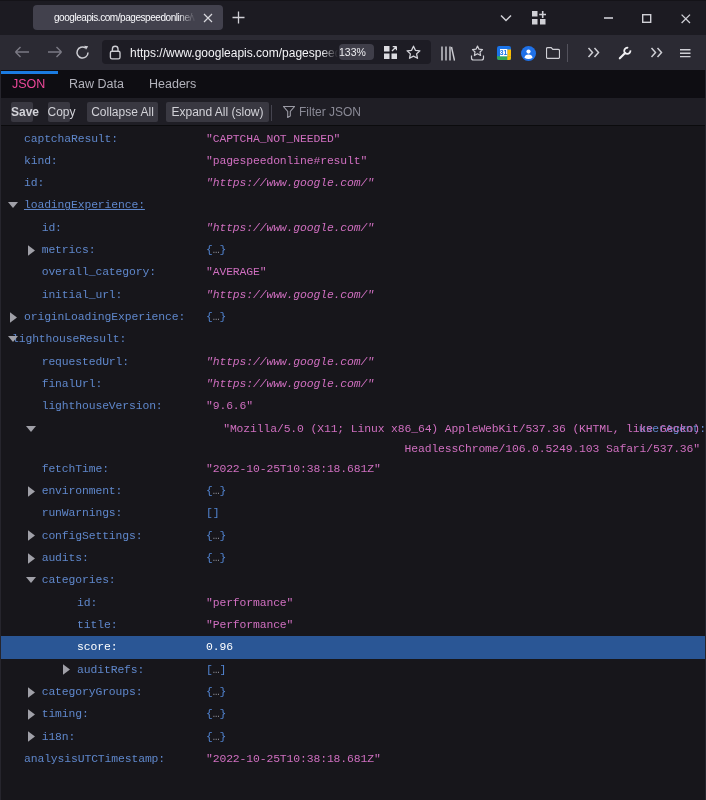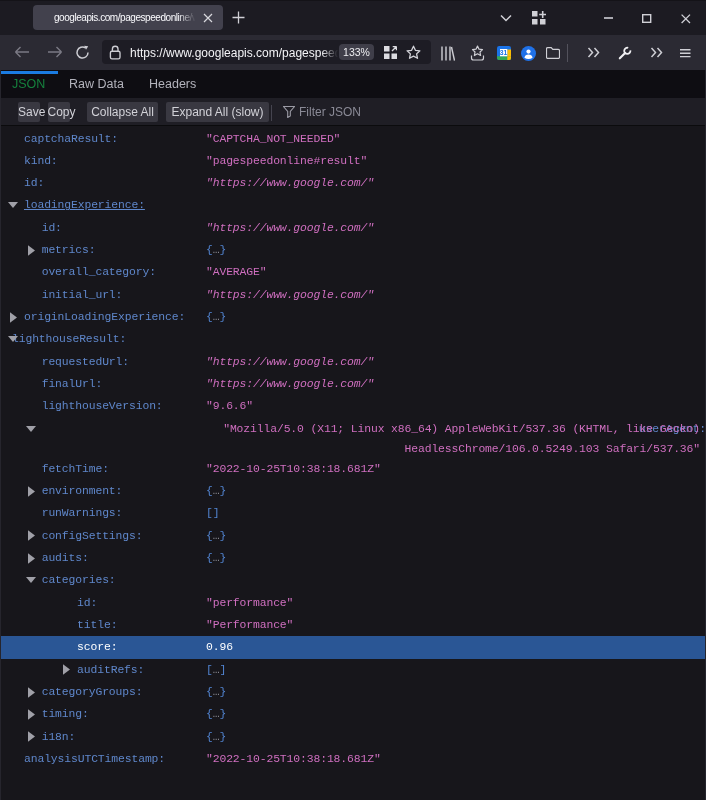--- a/index.html
+++ b/index.html
@@ -18,27 +18,27 @@
      background:linear-gradient(90deg, rgba(66,65,77,0), #42414d 70%); }
 
   
   #navbar { position:absolute; left:0; top:35px; width:706px; height:35px; background:#2b2a33; }
   #urlbar { position:absolute; left:102px; top:5px; width:329px; height:24px; background:#1d1c24;
             border-radius:4px; }
   #urltext { position:absolute; left:28px; top:5.5px; font-size:12px; color:#f4f4f7;
              white-space:nowrap; width:208px; overflow:hidden;
              -webkit-mask-image:linear-gradient(90deg,#000 92%,transparent); }
   #zoombadge { position:absolute; left:237px; top:4px; width:35px; height:16px; background:#3f3e49;
-               border-radius:4px; color:#ededf0; font-size:10.5px; text-align:center; line-height:16px; }
+               border-radius:4px; color:#ededf0; font-size:10.5px; text-align:left; line-height:16px; }
 
   
   #jtabs { position:absolute; left:0; top:70px; width:706px; height:28px; background:#0e0d12; }
   #jtabs .bluebar { position:absolute; left:1px; top:0.5px; width:56.5px; height:3.5px; background:#1b7ce2; }
   #jtabs .t { position:absolute; top:7px; font-size:12.5px; color:#b3b3bc; }
-  #jtabs .active { color:#15803d; }
+  #jtabs .active { color:#ec4899; }
 
   
   #jbar { position:absolute; left:0; top:98px; width:706px; height:28px; background:#1f1e25;
           border-bottom:1px solid #0b0b0d; }
   .jbtn { position:absolute; top:3.5px; height:20.5px; background:#393841; border-radius:2px;
           color:#d2d2d8; font-size:12px; text-align:center; line-height:20.5px; }
   #jbar .sep { position:absolute; left:271px; top:7px; width:1px; height:16px; background:#45444f; }
   #filtertext { position:absolute; left:299px; top:7px; font-size:12px; color:#8a8a96; }
 
   
@@ -163,21 +163,21 @@
   </div>
 
   <div id="jtabs">
     <div class="bluebar"></div>
     <div class="t active" style="left:12px;">JSON</div>
     <div class="t" style="left:69px;">Raw Data</div>
     <div class="t" style="left:149px;">Headers</div>
   </div>
 
   <div id="jbar">
-    <div class="jbtn" style="left:18px; width:22px;">Save</div>
+    <div class="jbtn" style="left:11px; width:22px;font-weight:bold;">Save</div>
     <div class="jbtn" style="left:47.5px; width:22px;">Copy</div>
     <div class="jbtn" style="left:87px; width:71px;">Collapse All</div>
     <div class="jbtn" style="left:166px; width:103px;">Expand All (slow)</div>
     <div class="sep"></div>
     <svg class="abs" style="left:283px; top:8px;" width="12" height="12" viewBox="0 0 12 12">
       <path d="M0.5 0.5 H11.5 L7.3 5.5 V10 L4.7 11.5 V5.5 Z" fill="none" stroke="#9b9ba5" stroke-width="1.1"></path>
     </svg>
     <div id="filtertext">Filter JSON</div>
   </div>
 

